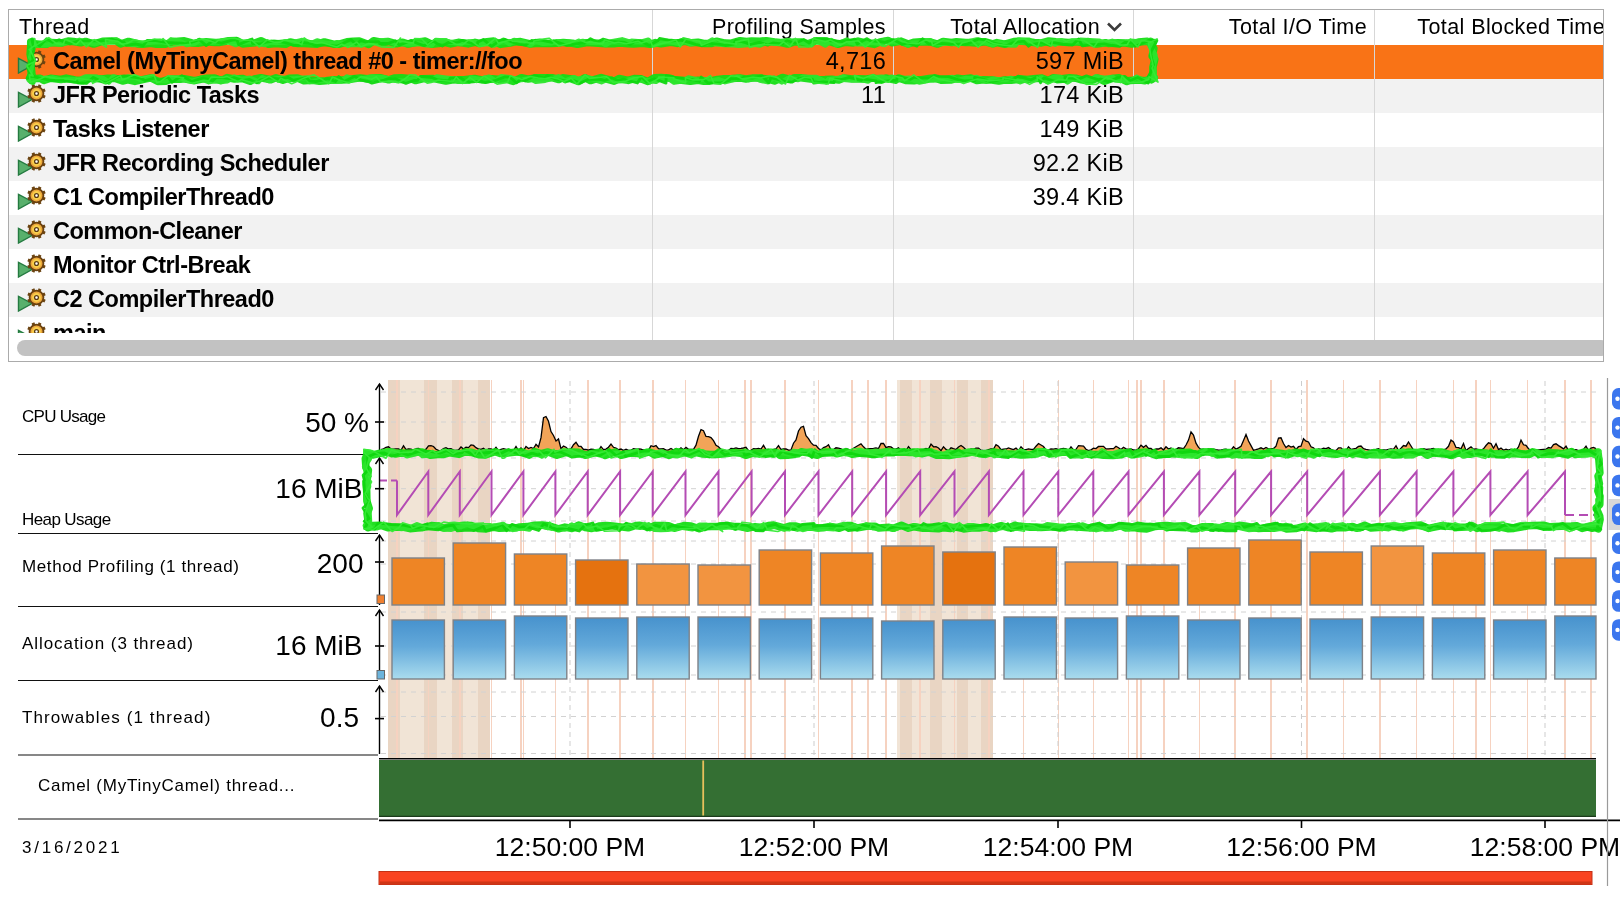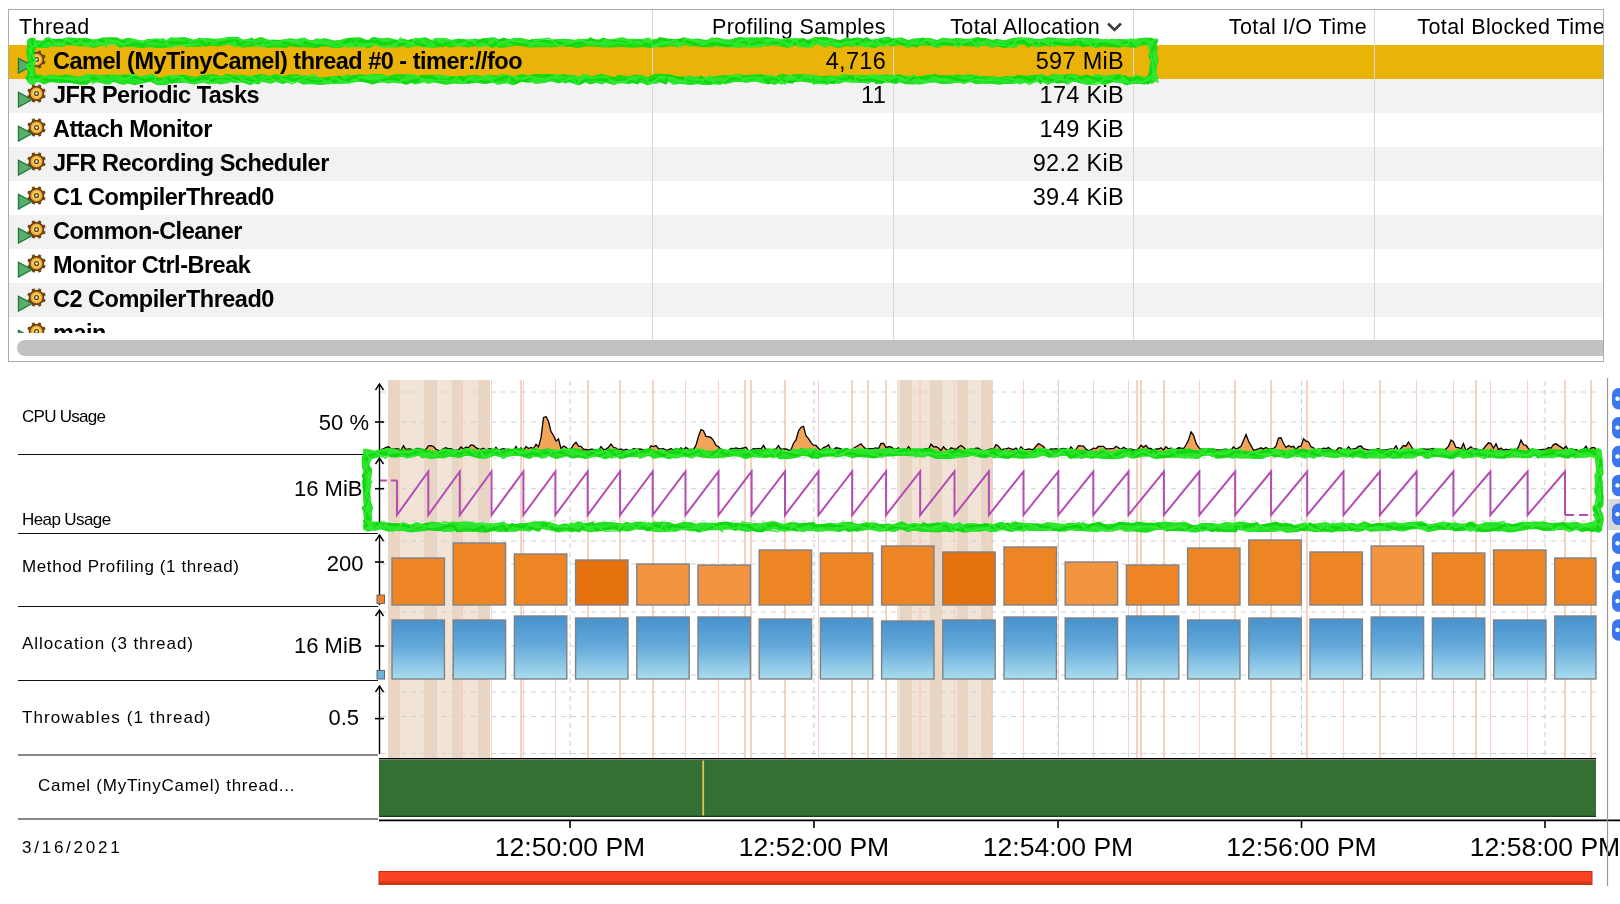--- a/index.html
+++ b/index.html
@@ -2,35 +2,35 @@
 <html><head><meta charset="utf-8"><style>
 * { margin:0; padding:0; box-sizing:border-box; }
 body { width:1620px; height:904px; background:#fff; overflow:hidden;
   font-family:"Liberation Sans", sans-serif; position:relative; }
 #tbl { position:absolute; left:8px; top:9px; width:1596px; height:353px;
   border:1.5px solid #ababab; background:#fff; overflow:hidden;text-decoration:underline; }
 #rows { position:absolute; left:0; top:0; width:1601px; height:322.5px; overflow:hidden; }
 .row { display:flex; height:34px; align-items:center; }
 .hdr { display:flex; height:34.5px; align-items:center; font-size:21.5px; letter-spacing:0.4px; }
 .row.alt { background:#f2f2f2;justify-content:center; }
-.row.sel { background:#eab308; }
+.row.sel { background:#f97316; }
 .c { height:100%; display:flex; align-items:center; }
 .c1 { width:643px; }
 .c2 { width:241px; justify-content:flex-end; padding-right:7px; }
 .c3 { width:240px; justify-content:flex-end; padding-right:9px; }
 .c4 { width:241px; justify-content:flex-end; padding-right:7px; }
 .c5 { flex:1; justify-content:flex-end; padding-right:5px;margin-left:39px; }
 .hdr .c1 { padding-left:10px; }
 .row .c2, .row .c3 { font-size:23.5px; letter-spacing:0.3px; }
 .tname { font-weight:bold; font-size:23.5px; letter-spacing:-0.5px; margin-left:6px; white-space:nowrap; }
 .ticon { margin-left:8px; flex:none; }
 .vline { position:absolute; top:0; width:1px; height:331px; background:#d7d7d7; }
 #thumb { position:absolute; left:8px; top:330px; width:1592px; height:16px; border-radius:8px; background:#c2c2c2; }
 .lab { position:absolute; font-size:17px; line-height:24px; color:#000; white-space:nowrap; }
-.val { position:absolute; font-size:22px; line-height:24px; color:#000; }
+.val { position:absolute; font-size:28px; line-height:24px; color:#000; }
 svg.overlay { position:absolute; left:0; top:0; }
 </style></head><body>
 <div id="tbl">
   <div id="rows">
     <div class="hdr">
         <div class="c c1">Thread</div>
         <div class="c c2">Profiling Samples</div>
         <div class="c c3">Total Allocation<svg width="19" height="12" viewBox="0 0 19 12" style="margin-left:5px">
             <path d="M3,2.5 L9.5,9 L16,2.5" fill="none" stroke="#3c3c3c" stroke-width="2.6"></path>
           </svg></div>
@@ -104,21 +104,21 @@
                 <line x1="-4.80" y1="-1.99" x2="-8.59" y2="-3.56"></line>
                 <line x1="-1.99" y1="-4.80" x2="-3.56" y2="-8.59"></line>
                 <line x1="1.99" y1="-4.80" x2="3.56" y2="-8.59"></line>
                 <line x1="4.80" y1="-1.99" x2="8.59" y2="-3.56"></line>
               </g>
               <circle r="6.9" fill="#eda83c" stroke="#6b4210" stroke-width="1.8"></circle>
               <circle r="4.4" fill="#f9d04c"></circle>
               <circle r="1.9" fill="#fff" stroke="#5a3a10" stroke-width="1.3"></circle>
             </g>
           </svg>
-          <span class="tname">Attach Monitor</span>
+          <span class="tname">Tasks Listener</span>
         </div>
         <div class="c c2"></div>
         <div class="c c3">149 KiB</div>
         <div class="c c4"></div>
         <div class="c c5"></div>
       </div>
 <div class="row alt">
         <div class="c c1">
           <svg class="ticon" width="30" height="25" viewBox="0 0 30 25">
             <polygon points="1.5,9.5 1.5,24 15,16.5" fill="#58b06c" stroke="#247a40" stroke-width="1.4"></polygon>

